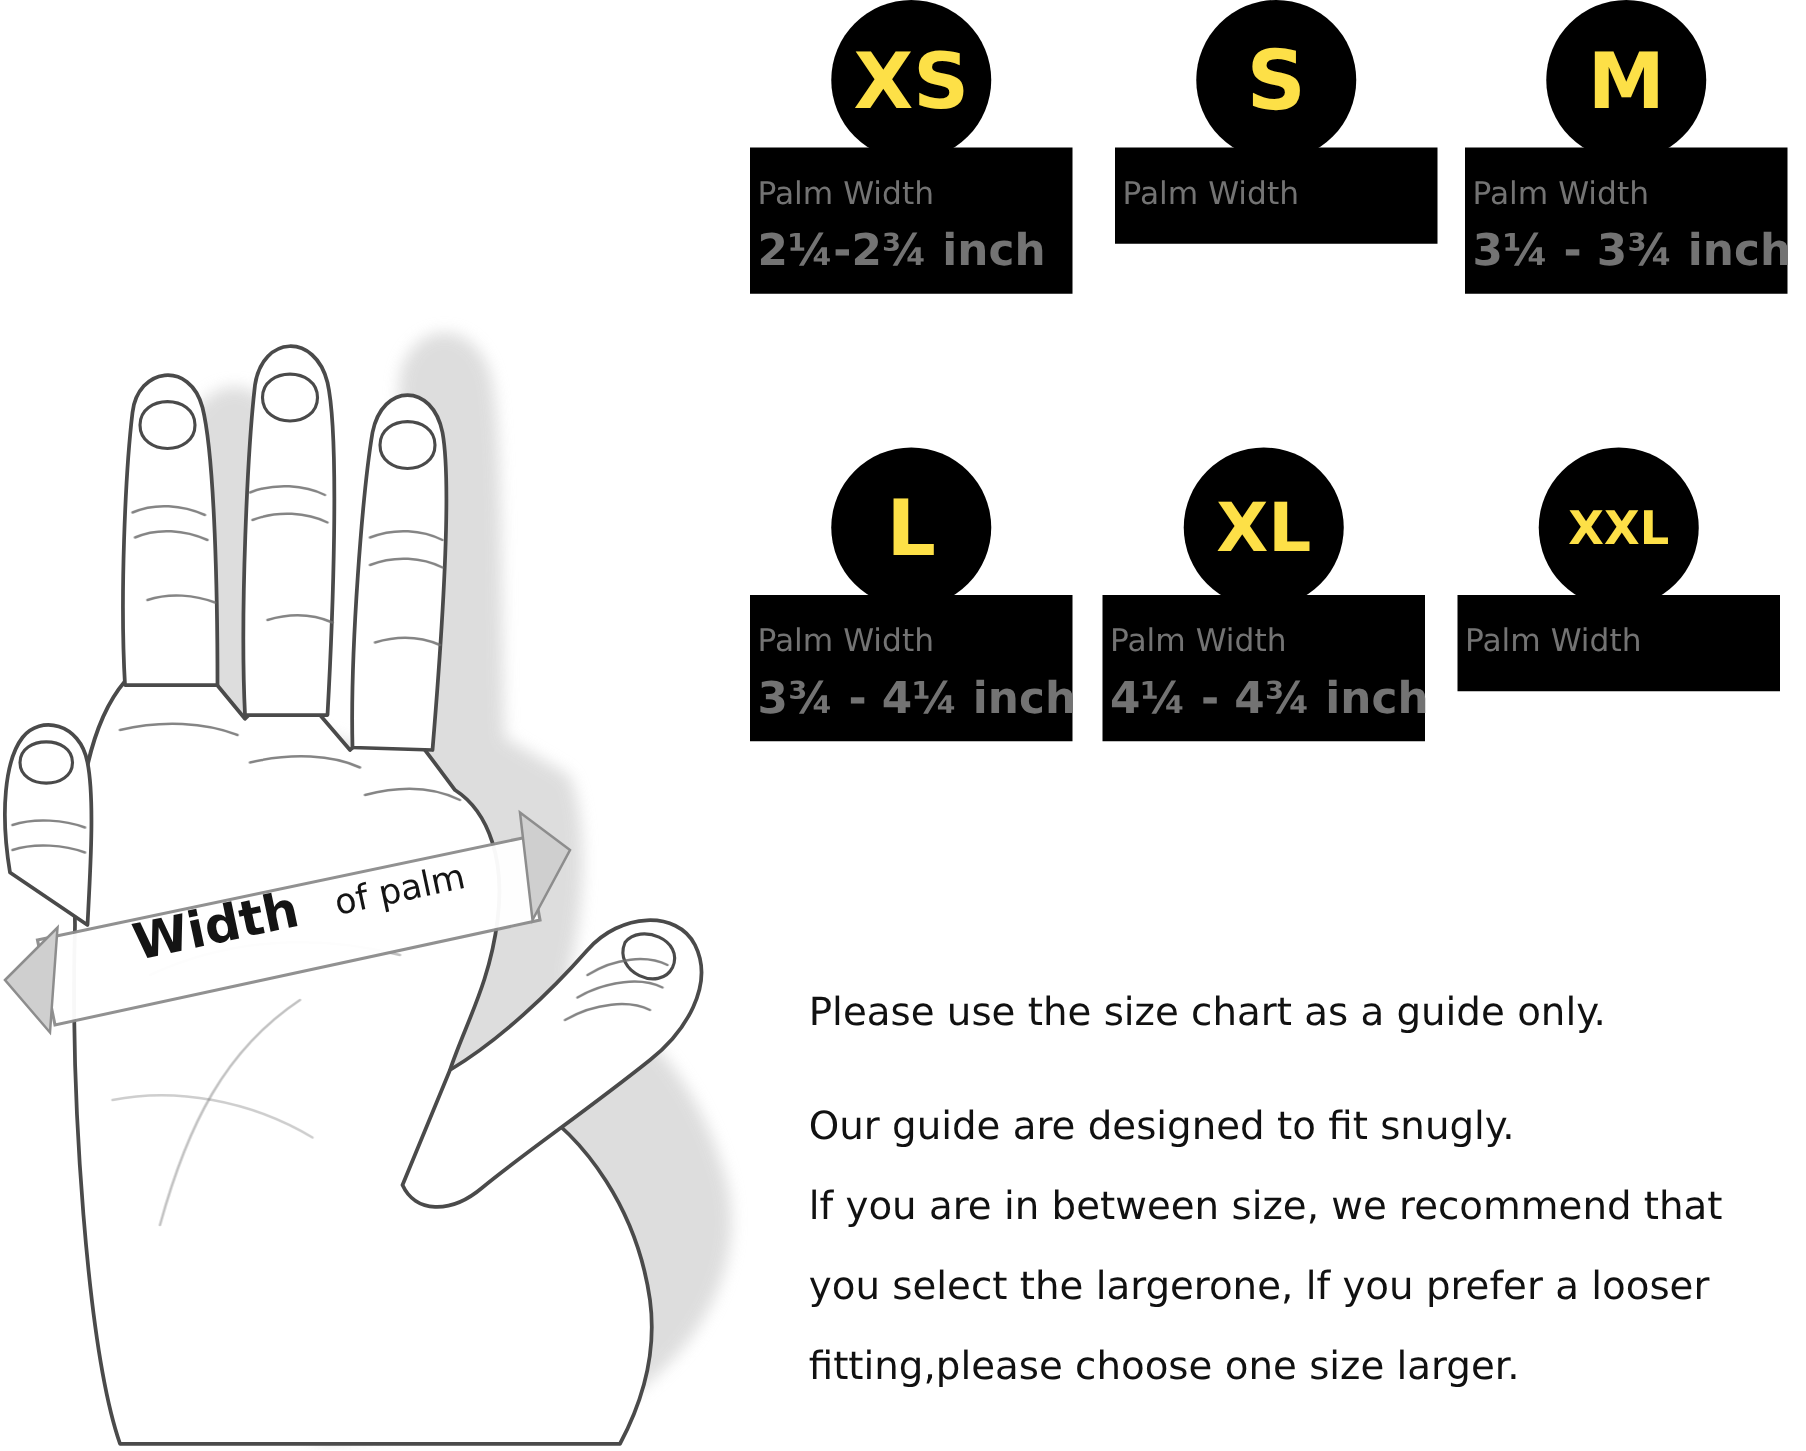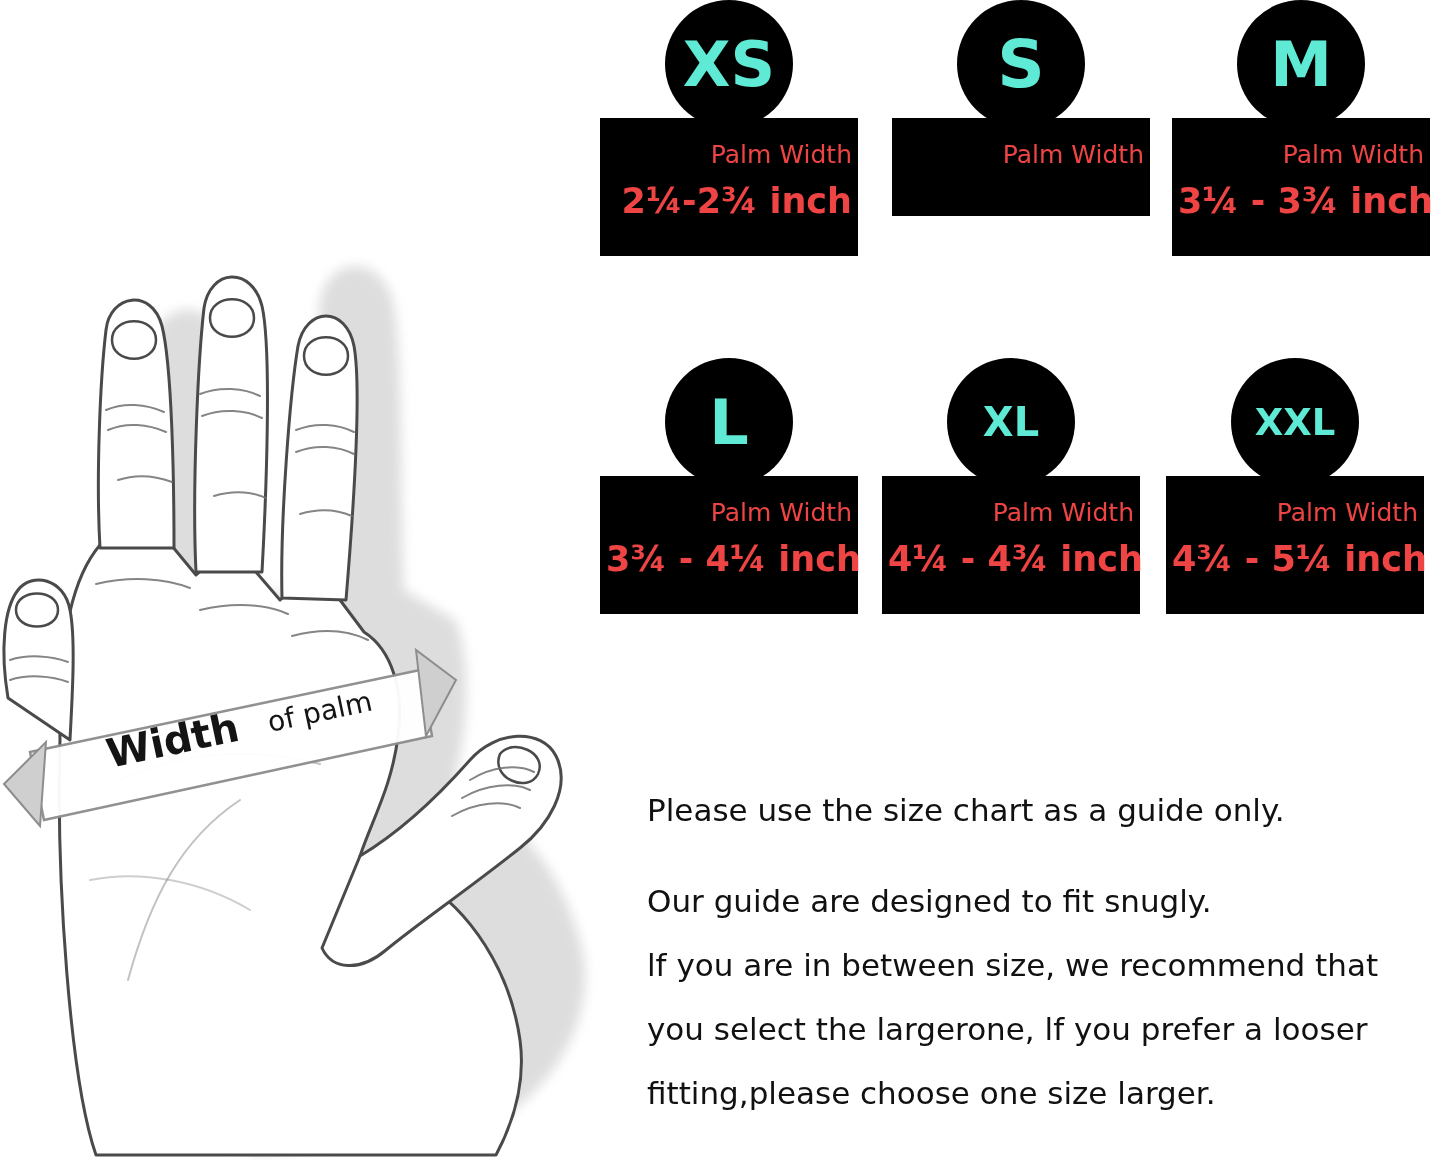--- a/index.html
+++ b/index.html
@@ -41,43 +41,43 @@
   }
   .size-card {
     position: absolute;
     width: 258px;
   }
   .badge {
     width: 128px;
     height: 128px;
     border-radius: 50%;
     background: #000000;
-    color: #5eead4;
+    color: #fde047;
     display: flex;
     align-items: center;
     justify-content: center;
     font-weight: bold;
     font-family: "DejaVu Sans", sans-serif;
     margin: 0 auto;
     position: relative;
     z-index: 2;
   }
   .badge.sz-XS  { font-size: 62px; }
   .badge.sz-S   { font-size: 66px; }
   .badge.sz-M   { font-size: 62px; }
   .badge.sz-L   { font-size: 62px; }
-  .badge.sz-XL  { font-size: 40px; }
+  .badge.sz-XL  { font-size: 54px; }
   .badge.sz-XXL { font-size: 37px; }
 
   .info-box {
     background: #000000;
-    color: #ef4444;
+    color: #737373;
     margin-top: -10px;
-    padding: 22px 6px 35px 6px;
-    text-align: right;
+    padding: 22px 6px 14px 6px;
+    text-align: left;
     position: relative;
     z-index: 1;
   }
   .info-title {
     font-size: 25px;
     font-family: "DejaVu Sans", sans-serif;
     margin-bottom: 12px;
   }
   .info-value {
     font-size: 35px;
@@ -258,21 +258,20 @@
     <div class="info-box">
       <div class="info-title">Palm Width</div>
       <div class="info-value">4¼ - 4¾ inch</div>
     </div>
   </div>
 
   <div class="size-card" id="card-XXL">
     <div class="badge sz-XXL">XXL</div>
     <div class="info-box">
       <div class="info-title">Palm Width</div>
-      <div class="info-value">4¾ - 5¼ inch</div>
     </div>
   </div>
 
 </div>
 
 <div id="notes">
   <div class="note-line first">Please use the size chart as a guide only.</div>
   <div class="note-line">Our guide are designed to fit snugly.</div>
   <div class="note-line">lf you are in between size, we recommend that</div>
   <div class="note-line">you select the largerone, lf you prefer a looser</div>

